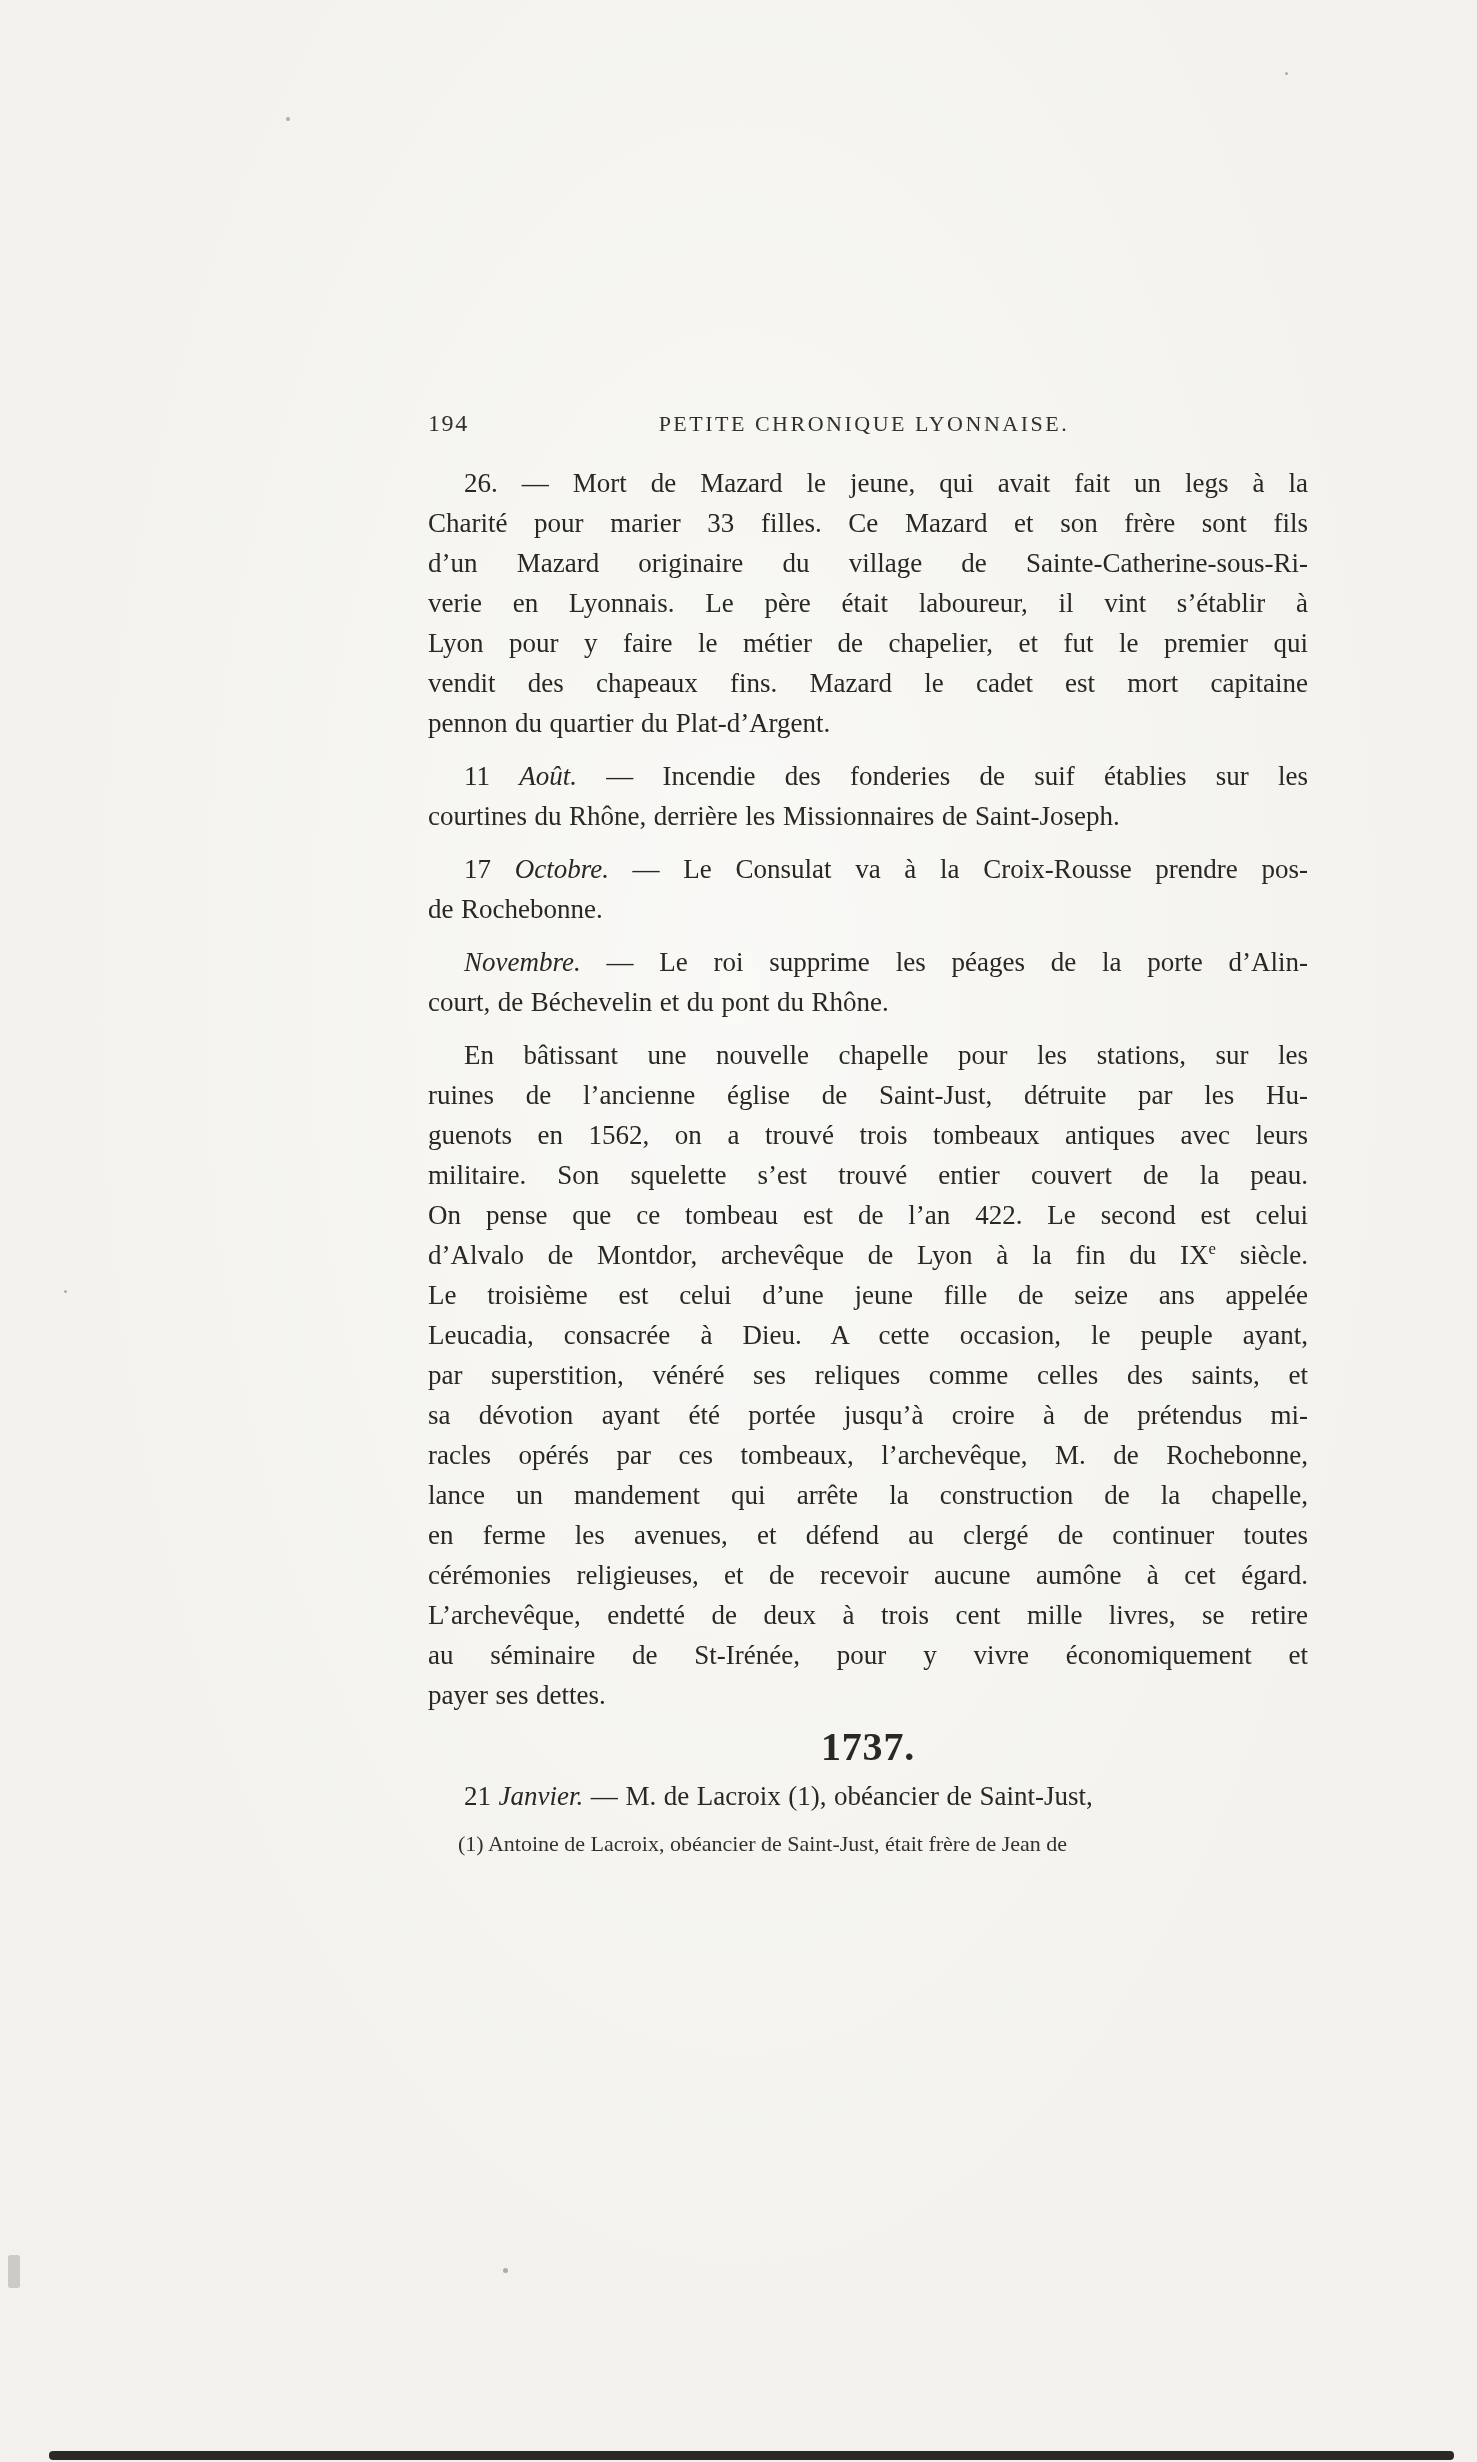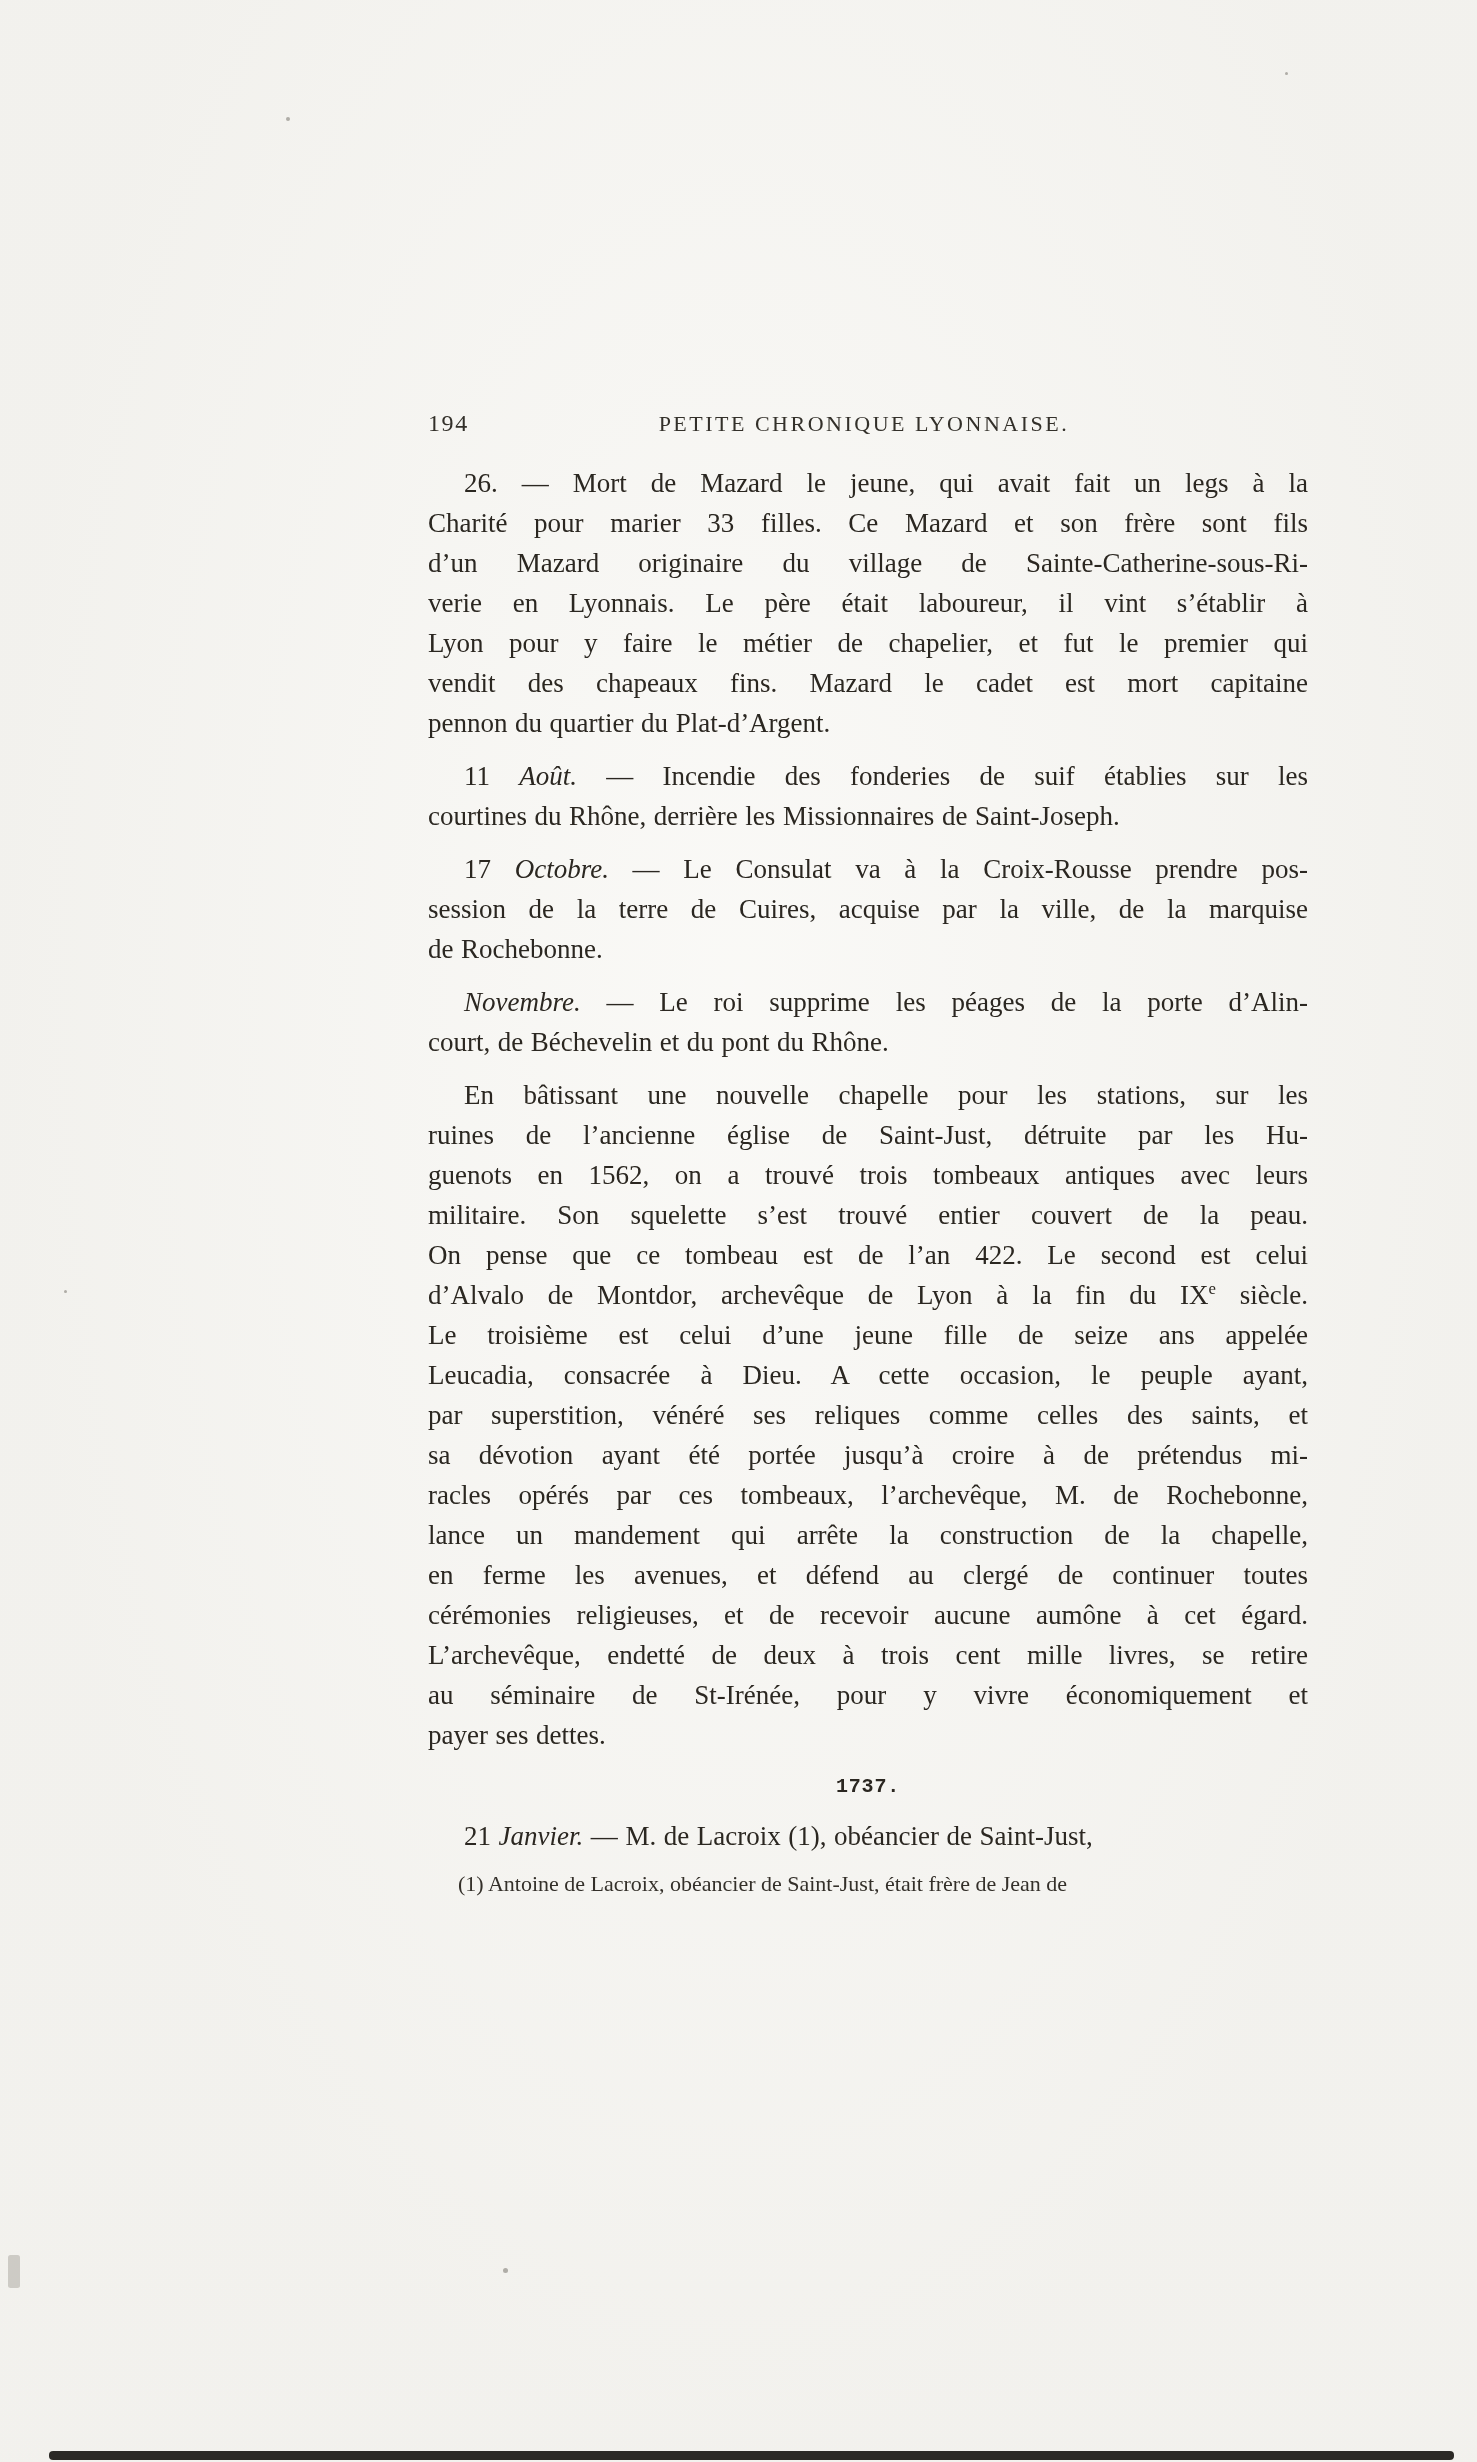--- a/index.html
+++ b/index.html
@@ -67,27 +67,26 @@
   }
   .it {
     font-style: italic;
   }
   sup.sc {
     font-size: 0.62em;
     vertical-align: super;
     line-height: 0;
   }
   .year-heading {
-    font-size: 20px;
+    font-size: 40px;
     line-height: 38px;
     font-weight: 700;
     text-align: center;
     letter-spacing: 0.8px;
     margin: 0 0 10px 0;
-    font-family: Liberation Mono, monospace;
   }
   .footnote {
     font-size: 22px;
     line-height: 30px;
     text-indent: 30px;
     text-align: left;
     color: #34302a;
   }
   .speck {
     position: absolute;
@@ -137,21 +136,20 @@
 
   <p class="para">
     </p>
     <div class="line indent"><span>11 </span><span class="it">Août.</span><span> — Incendie des fonderies de suif établies sur les</span></div>
     <div class="line last">courtines du Rhône, derrière les Missionnaires de Saint-Joseph.</div>
   <p></p>
 
   <p class="para">
     </p>
     <div class="line indent"><span>17 </span><span class="it">Octobre.</span><span> — Le Consulat va à la Croix-Rousse prendre pos-</span></div>
-    <div class="line">session de la terre de Cuires, acquise par la ville, de la marquise</div>
     <div class="line last">de Rochebonne.</div>
   <p></p>
 
   <p class="para">
     </p>
     <div class="line indent"><span class="it">Novembre.</span><span> — Le roi supprime les péages de la porte d’Alin-</span></div>
     <div class="line last">court, de Béchevelin et du pont du Rhône.</div>
   <p></p>
 
   <p class="para">

